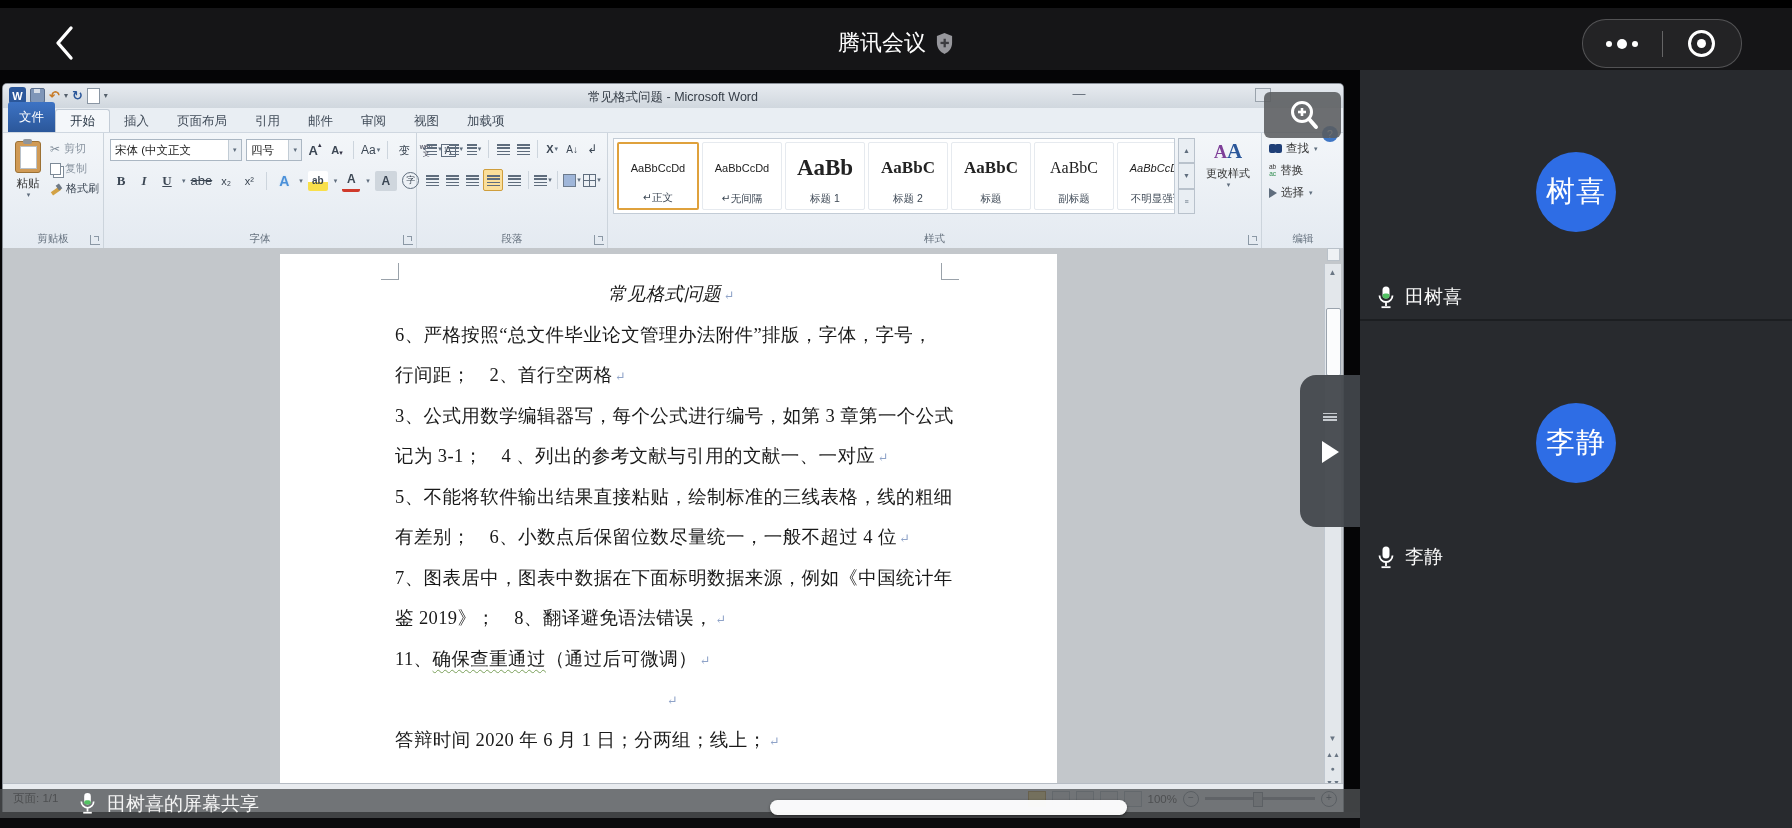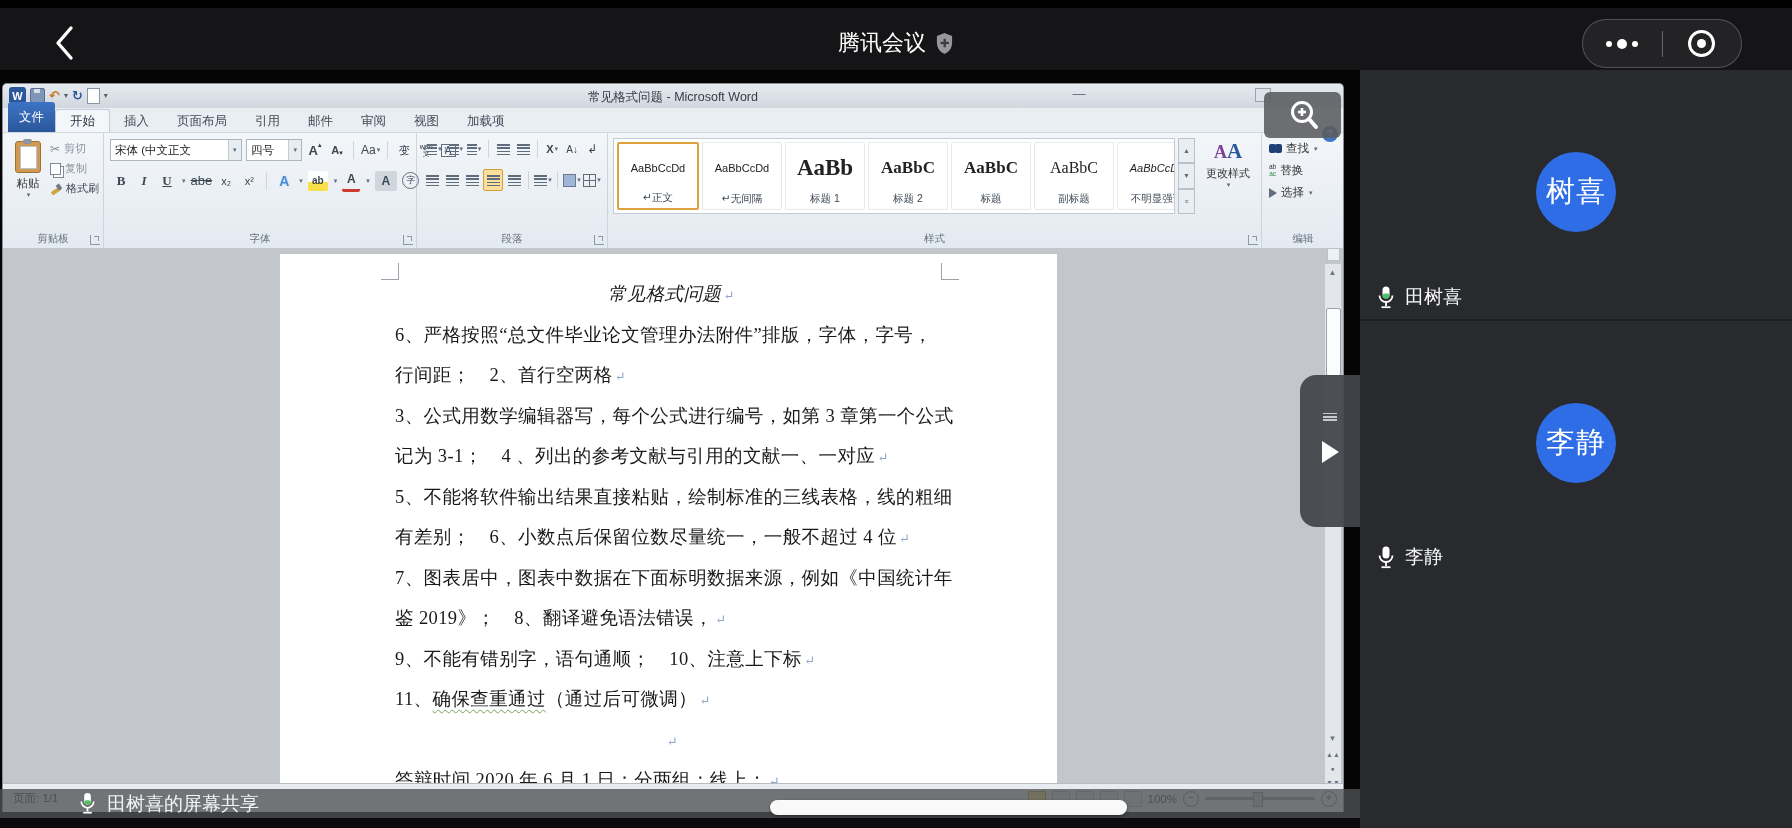--- a/index.html
+++ b/index.html
@@ -466,21 +466,20 @@
           <div class="dtext">
             <div class="dl center"><span>常见格式问题</span><span class="pmark">↵</span></div>
             <div class="dl"><span>6、严格按照“总文件毕业论文管理办法附件”排版，字体，字号，</span></div>
             <div class="dl"><span>行间距；　2、首行空两格</span><span class="pmark">↵</span></div>
             <div class="dl"><span>3、公式用数学编辑器写，每个公式进行编号，如第 3 章第一个公式</span></div>
             <div class="dl"><span>记为 3-1；　4 、列出的参考文献与引用的文献一、一对应</span><span class="pmark">↵</span></div>
             <div class="dl"><span>5、不能将软件输出结果直接粘贴，绘制标准的三线表格，线的粗细</span></div>
             <div class="dl"><span>有差别；　6、小数点后保留位数尽量统一，一般不超过 4 位</span><span class="pmark">↵</span></div>
             <div class="dl"><span>7、图表居中，图表中数据在下面标明数据来源，例如《中国统计年</span></div>
             <div class="dl"><span>鉴 2019》；　8、翻译避免语法错误，</span><span class="pmark">↵</span></div>
-            <div class="dl"><span>9、不能有错别字，语句通顺；　10、注意上下标</span><span class="pmark">↵</span></div>
             <div class="dl"><span>11、</span><span class="wavy">确保查重通过</span><span>（通过后可微调）</span><span class="pmark">↵</span></div>
             <div class="dl center"><span class="pmark">↵</span></div>
             <div class="dl"><span>答辩时间 2020 年 6 月 1 日；分两组；线上；</span><span class="pmark">↵</span></div>
           </div>
         </div>
       </div>
 
       <div class="vscroll">
         <div class="ruler-btn"></div>
         <div class="vbtn" style="top:4px">▲</div>

